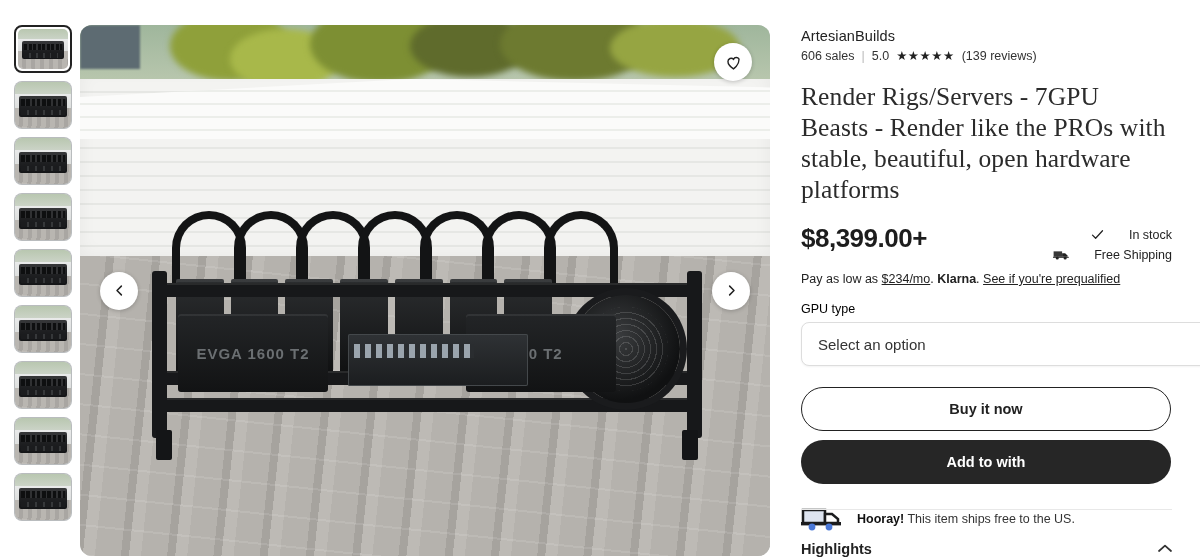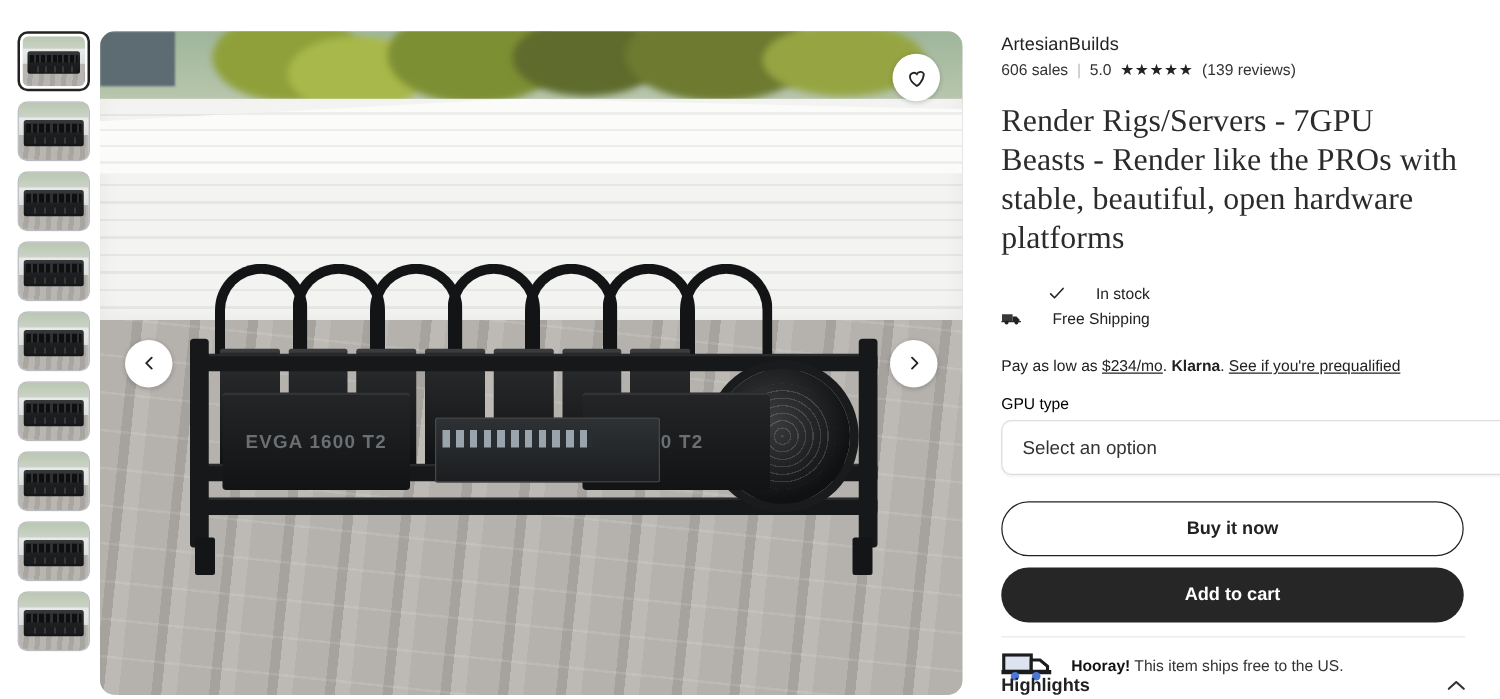--- a/index.html
+++ b/index.html
@@ -142,21 +142,21 @@
   .title {
     font-family:"Liberation Serif", serif;
     font-size:25.5px; line-height:31px; font-weight:400; color:#2b2b2b;
     margin-top:18px; letter-spacing:.1px;
   }
   .pricerow { display:flex; align-items:flex-start; justify-content:space-between; margin-top:18px; }
   .price { font-size:26px; font-weight:700; letter-spacing:-.5px; color:#1d1d1d; }
   .badges { text-align:right; padding-top:4px; }
   .badge { display:flex; align-items:center; justify-content:flex-end; gap:24px;
            font-size:12.5px; color:#222; margin-bottom:6px; }
-  .klarna { margin-top:18px; font-size:12.5px; color:#222; }
+  .klarna { margin-top:4px; font-size:12.5px; color:#222; }
   .klarna a { color:#222; text-decoration:underline; }
   .klarna b { font-weight:700; }
 
   .optlabel { font-size:12.5px; color:#000000; margin-top:16px; margin-bottom:6px; }
   .select {
     width:430px; height:44px; border:1px solid #ddd; border-radius:8px; background:#fff;
     display:flex; align-items:center; justify-content:space-between;
     padding:0 16px; font-size:15px; color:#333; cursor:pointer;
     box-shadow:0 1px 2px rgba(0,0,0,.05);
   }
@@ -357,20 +357,21 @@
       <span>606 sales</span>
       <span class="sep">|</span>
       <span>5.0</span>
       <span class="stars">★★★★★</span>
       <span class="reviews">(139 reviews)</span>
     </div>
 
     <h1 class="title">Render Rigs/Servers - 7GPU Beasts - Render like the PROs with stable, beautiful, open hardware platforms</h1>
 
     <div class="pricerow">
+      <div class="price">$8,399.00+</div>
       <div class="badges">
         <div class="badge">
           <svg width="15" height="15" viewBox="0 0 24 24" fill="none" stroke="#222" stroke-width="2" stroke-linecap="round" stroke-linejoin="round">
               <polyline points="4 13 9 18 20 6"></polyline>
             </svg>
           <span>In stock</span>
         </div>
         <div class="badge">
           <svg width="17" height="14" viewBox="0 0 28 20" fill="#222">
             <path d="M1 4h14v9H1z" opacity=".9"></path>
@@ -388,21 +389,21 @@
       <span>Pay as low as </span><a href="#">$234/mo</a><span>. </span><b>Klarna</b><span>. </span><a href="#">See if you're prequalified</a>
     </div>
 
     <div class="optlabel">GPU type</div>
     <div class="select">
       <span>Select an option</span>
       <span class="caret">▼</span>
     </div>
 
     <div class="btn buy">Buy it now</div>
-    <div class="btn cart">Add to cart</div>
+    <div class="btn cart">Add to with</div>
 
     <div class="shipnote">
       <span class="truck">
         <svg width="44" height="26" viewBox="0 0 44 26">
           <rect x="2" y="4" width="22" height="13" fill="#dde4f0" stroke="#1b1c1e" stroke-width="2.5"></rect>
           <path d="M24 8h7l6 5v4H24z" fill="#ffffff" stroke="#1b1c1e" stroke-width="2.5"></path>
           <rect x="0" y="16" width="40" height="3.4" fill="#1b1c1e"></rect>
           <circle cx="11" cy="21" r="3.4" fill="#4a78d8"></circle>
           <circle cx="28" cy="21" r="3.4" fill="#4a78d8"></circle>
         </svg>

